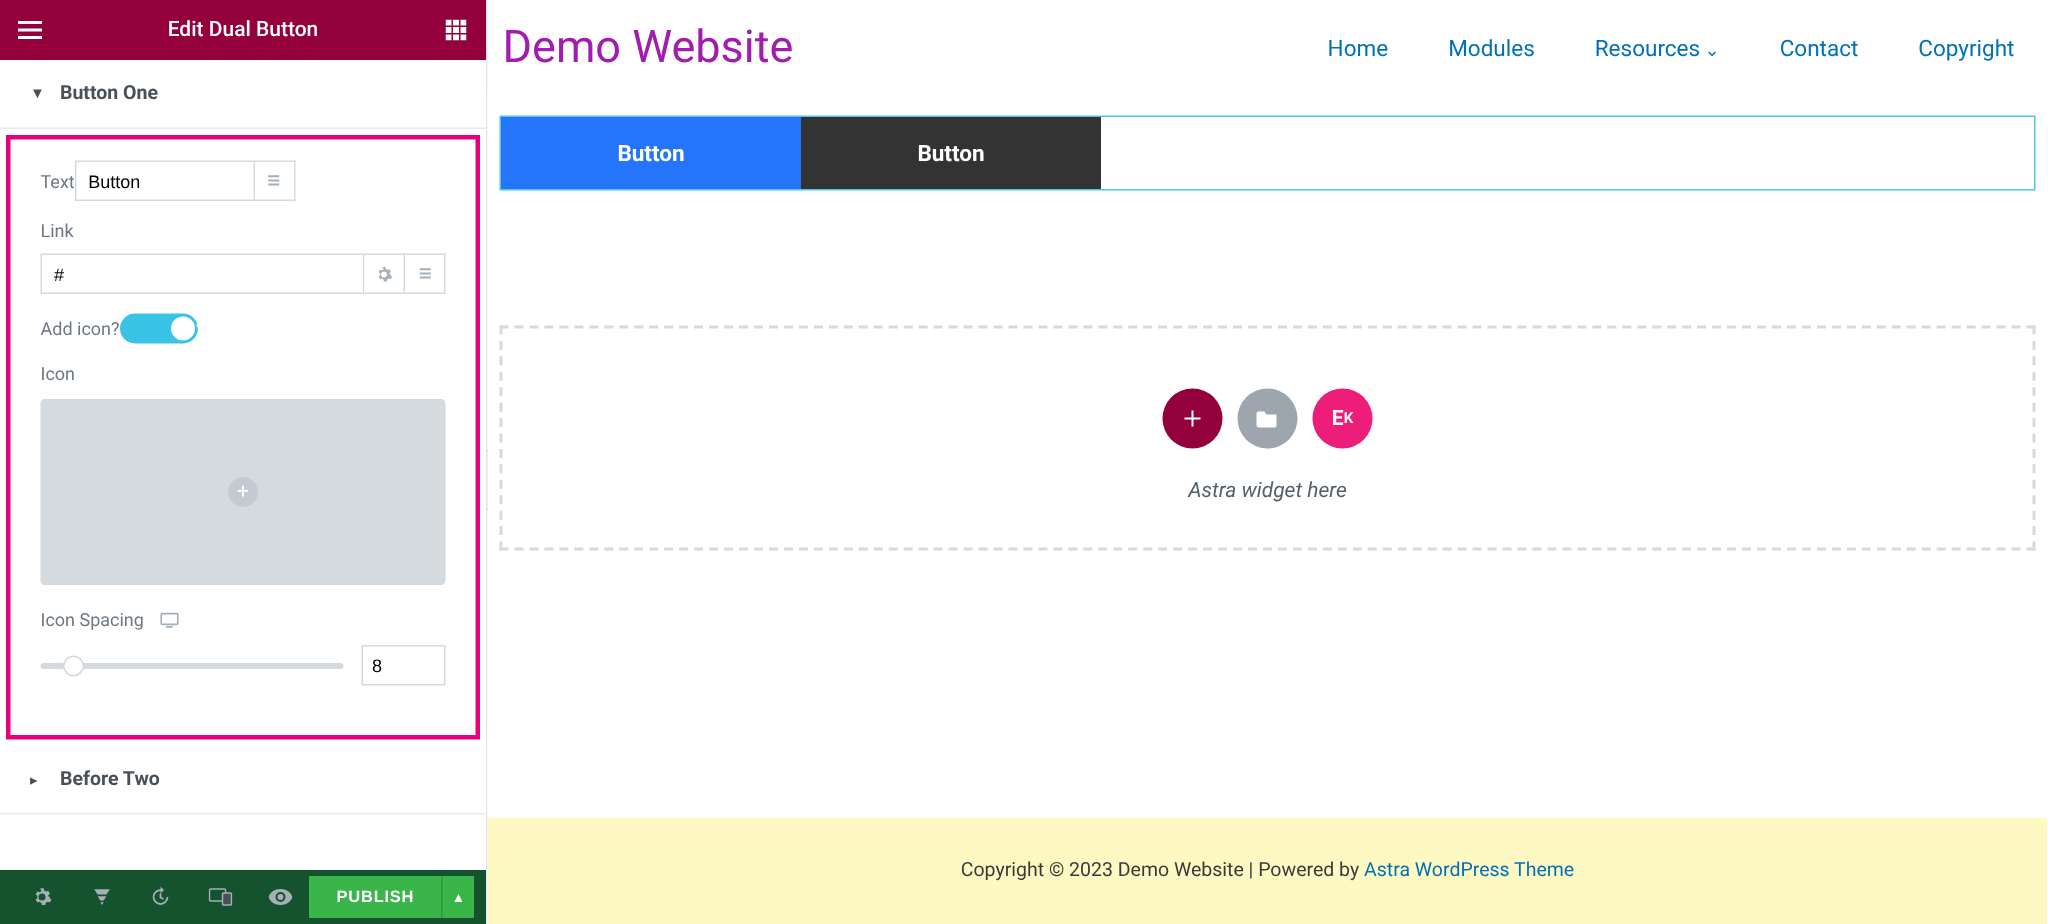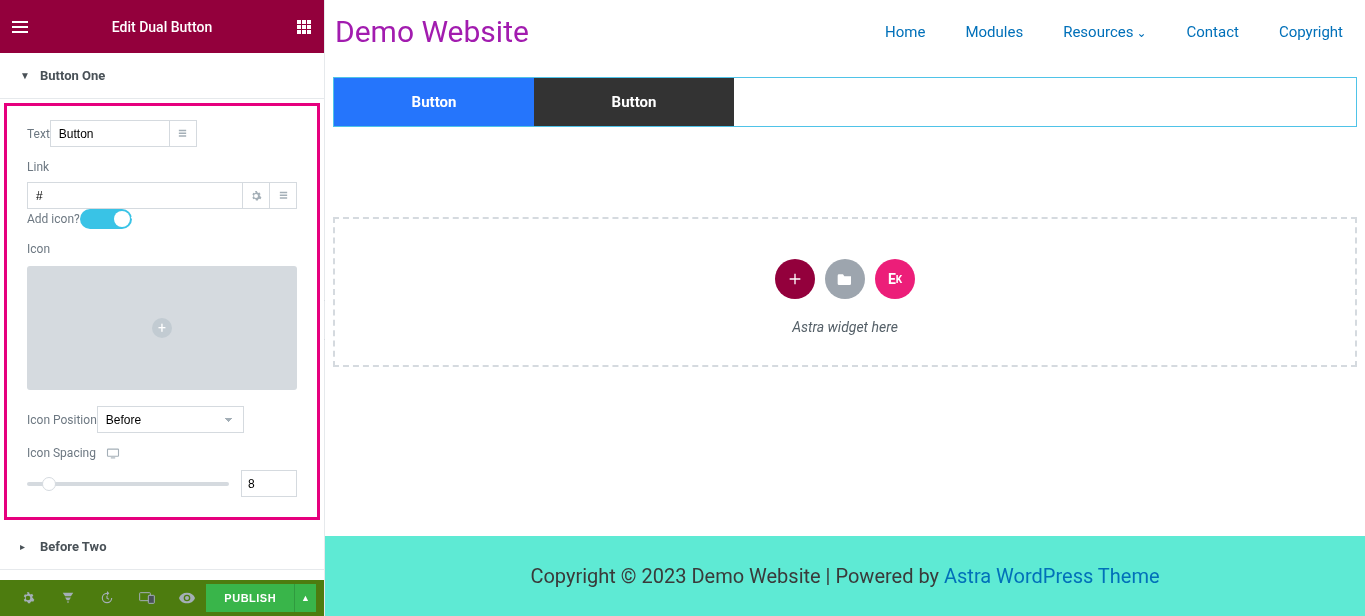--- a/index.html
+++ b/index.html
@@ -1,45 +1,45 @@
 <!DOCTYPE html>
 <html><head>
 <meta charset="utf-8">
 <style>
 * { box-sizing: border-box; margin: 0; padding: 0; }
 body { font-family: -apple-system, BlinkMacSystemFont, "Segoe UI", Roboto, sans-serif; font-size: 13px; color: #495157; overflow: hidden; }
 .app { display: flex; width: 1365px; height: 616px; }
 .sidebar { width: 325px; background: #fff; display: flex; flex-direction: column; border-right: 1px solid #e6e9ec; position: relative; }
-.sb-header { background: #93003c; color: #fff; height: 53px; display: flex; align-items: center; justify-content: flex-end; padding: 0 10px; }
+.sb-header { background: #93003c; color: #fff; height: 40px; display: flex; align-items: center; justify-content: flex-end; padding: 0 10px; }
 .sb-header .menu-ico, .sb-header .grid-ico { width: 20px; height: 20px; display: flex; align-items: center; justify-content: center; cursor: pointer; }
 .sb-title { flex: 1; text-align: center; font-size: 14px; font-weight: 500; }
 .section-row { display: flex; align-items: center; padding: 15px 20px; cursor: pointer; background: #fff; border-bottom: 1px solid #e6e9ec; }
 .section-row .caret { width: 10px; margin-right: 10px; font-size: 10px; }
 .section-row .label { font-size: 13px; font-weight: 700; color: #495157; }
 .panel-scroll { flex: 1; overflow-y: auto; }
 .section-body { padding: 14px 20px 20px; border: 3px solid #e6007e; margin: 4px; }
 .field-row { display: flex; align-items: center; justify-content: flex-start; margin-bottom: 13px; }
 .field-label { font-size: 12px; color: #6d7882; }
 .text-input-wrap { display: flex; }
 .text-input { border: 1px solid #d5dadf; height: 27px; padding: 4px 8px; font-size: 12px; width: 120px; background: #fff; }
 .input-btn { border: 1px solid #d5dadf; border-left: none; width: 27px; height: 27px; display: flex; align-items: center; justify-content: center; background: #fff; color: #a4afb7; cursor: pointer; font-size: 11px; }
 .link-wrap { display: flex; width: 100%; }
 .link-input { flex: 1; border: 1px solid #d5dadf; height: 27px; padding: 4px 8px; font-size: 12px; }
-.full-field { }
+.full-field { margin-bottom: 13px; }
 .toggle { width: 52px; height: 20px; border-radius: 20px; background: #39c3e6; position: relative; cursor: pointer; display: flex; align-items: center; padding-left: 44px; }
 .toggle .knob { width: 16px; height: 16px; border-radius: 50%; background: #fff; position: absolute; right: 2px; }
 .toggle .txt { color: #fff; font-size: 8px; font-weight: 700; margin-left: 7px; }
 .icon-box { width: 100%; height: 124px; background: #d5dadf; border-radius: 3px; display: flex; align-items: center; justify-content: center; cursor: pointer; margin-bottom: 16px; }
 .icon-box .plus { width: 20px; height: 20px; border-radius: 50%; background: #c2cbd2; color: #fff; display: flex; align-items: center; justify-content: center; font-size: 14px; }
 .select { border: 1px solid #d5dadf; height: 27px; padding: 4px 8px; font-size: 12px; width: 147px; background: #fff; appearance: none; -webkit-appearance: none; background-image: linear-gradient(45deg, transparent 50%, #a4afb7 50%), linear-gradient(135deg, #a4afb7 50%, transparent 50%); background-position: calc(100% - 14px) 11px, calc(100% - 10px) 11px; background-size: 4px 4px, 4px 4px; background-repeat: no-repeat; }
 .slider-row { display: flex; align-items: center; gap: 12px; margin-top: 4px; }
 .slider { flex: 1; }
 .num-input { width: 56px; height: 27px; border: 1px solid #d5dadf; padding: 4px 6px; font-size: 12px; text-align: left; }
 .spacing-label { display: flex; align-items: center; gap: 10px; margin-bottom: 10px; }
-.sb-footer { height: 36px; background: #4d7c0f; display: flex; align-items: center; padding: 0 8px; gap: 0; }
+.sb-footer { height: 36px; background: #14532d; display: flex; align-items: center; padding: 0 8px; gap: 0; }
 .sb-footer .fico { width: 40px; height: 36px; display: flex; align-items: center; justify-content: center; color: #a4afb7; cursor: pointer; font-size: 14px; }
 .sb-footer .spacer { flex: 1; }
 .publish-btn { background: #39b54a; color: #fff; border: none; height: 28px; padding: 0 18px; font-size: 11px; font-weight: 700; letter-spacing: 0.5px; cursor: pointer; display: flex; align-items: center; }
 .publish-caret { background: #39b54a; border: none; border-left: 1px solid rgba(0,0,0,0.15); width: 22px; height: 28px; color: #fff; cursor: pointer; display: flex; align-items: center; justify-content: center; font-size: 9px; }
 .collapse-handle { position: absolute; right: -13px; top: 300px; width: 13px; height: 40px; background: #e6e9ec; border: 1px solid #d5dadf; border-left: none; display: flex; align-items: center; justify-content: center; color: #a4afb7; font-size: 10px; cursor: pointer; }
 .preview { flex: 1; background: #fff; display: flex; flex-direction: column; overflow: hidden; }
 .site-header { display: flex; align-items: center; justify-content: space-between; padding: 14px 22px 14px 10px; }
 .site-title { font-size: 30px; font-weight: 400; color: #a21caf; }
 .nav { display: flex; gap: 40px; font-size: 15px; }
 .nav a { color: #0170b9; text-decoration: none; }
@@ -49,21 +49,21 @@
 .dual-btn { display: flex; height: 48px; }
 .dual-btn .b1 { flex: 0 0 200px; background: #2575fc; color: #fff; display: flex; align-items: center; justify-content: center; font-weight: 700; font-size: 15px; }
 .dual-btn .b2 { flex: 0 0 200px; background: #333333; color: #fff; display: flex; align-items: center; justify-content: center; font-weight: 700; font-size: 15px; }
 .dropzone { margin: 90px 8px 0; border: 2px dashed #d5dadf; padding: 40px 0 30px; text-align: center; }
 .dz-btns { display: flex; justify-content: center; gap: 10px; margin-bottom: 20px; }
 .circ { width: 40px; height: 40px; border-radius: 50%; display: flex; align-items: center; justify-content: center; color: #fff; cursor: pointer; font-size: 18px; }
 .c-add { background: #93003c; }
 .c-folder { background: #9da5ae; }
 .c-ek { background: #ec1e79; font-weight: 700; font-size: 14px; }
 .dz-txt { color: #556068; font-style: italic; font-size: 14px; }
-.site-footer { background: #5eead4; padding: 28px 0; text-align: center; font-size: 20px; color: #3a3a3a; margin-top: auto; }
+.site-footer { background: #fef9c3; padding: 28px 0; text-align: center; font-size: 13px; color: #3a3a3a; margin-top: auto; }
 .site-footer a { color: #0170b9; text-decoration: none; }
 input[type=range] { -webkit-appearance: none; height: 4px; background: #d5dadf; border-radius: 2px; }
 input[type=range]::-webkit-slider-thumb { -webkit-appearance: none; width: 14px; height: 14px; border-radius: 50%; background: #fff; border: 1px solid #d5dadf; cursor: pointer; }
 svg { display: block; }
 </style>
 </head>
 <body>
 
 <div class="app">
   <div class="sidebar">
@@ -133,26 +133,20 @@
           </div>
         </div>
 
         <div class="full-field">
           <div class="field-label" style="margin-bottom:10px">Icon</div>
           <div class="icon-box">
             <div class="plus">+</div>
           </div>
         </div>
 
-        <div class="field-row">
-          <span class="field-label">Icon Position</span>
-          <select class="select">
-            <option>Before</option>
-          </select>
-        </div>
 
         <div class="full-field">
           <div class="spacing-label">
             <span class="field-label">Icon Spacing</span>
             <span style="color:#a4afb7;cursor:pointer">
               <svg width="14" height="11" viewBox="0 0 24 20">
                   <rect x="2" y="2" width="20" height="13" rx="1" fill="none" stroke="#a4afb7" stroke-width="2"></rect>
                   <path d="M8 18h8" stroke="#a4afb7" stroke-width="2"></path>
                 </svg>
             </span>

